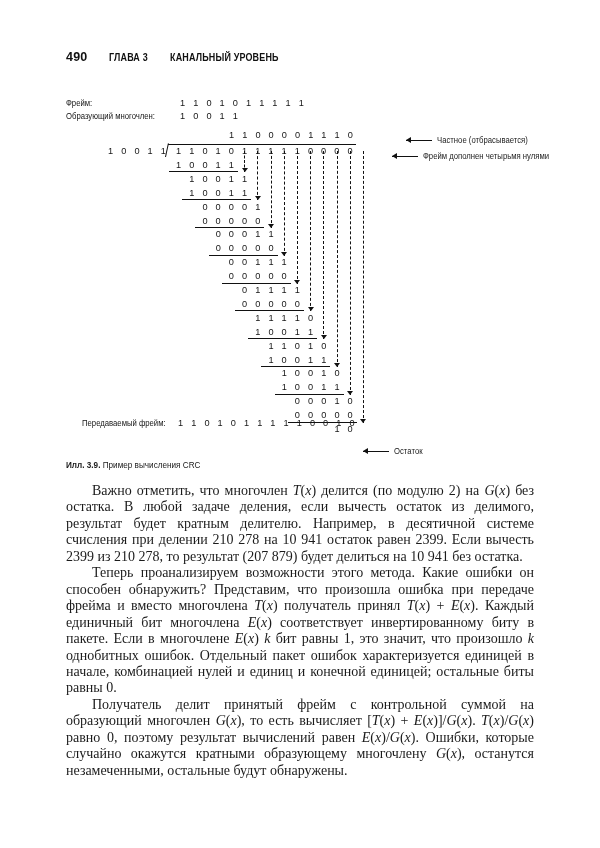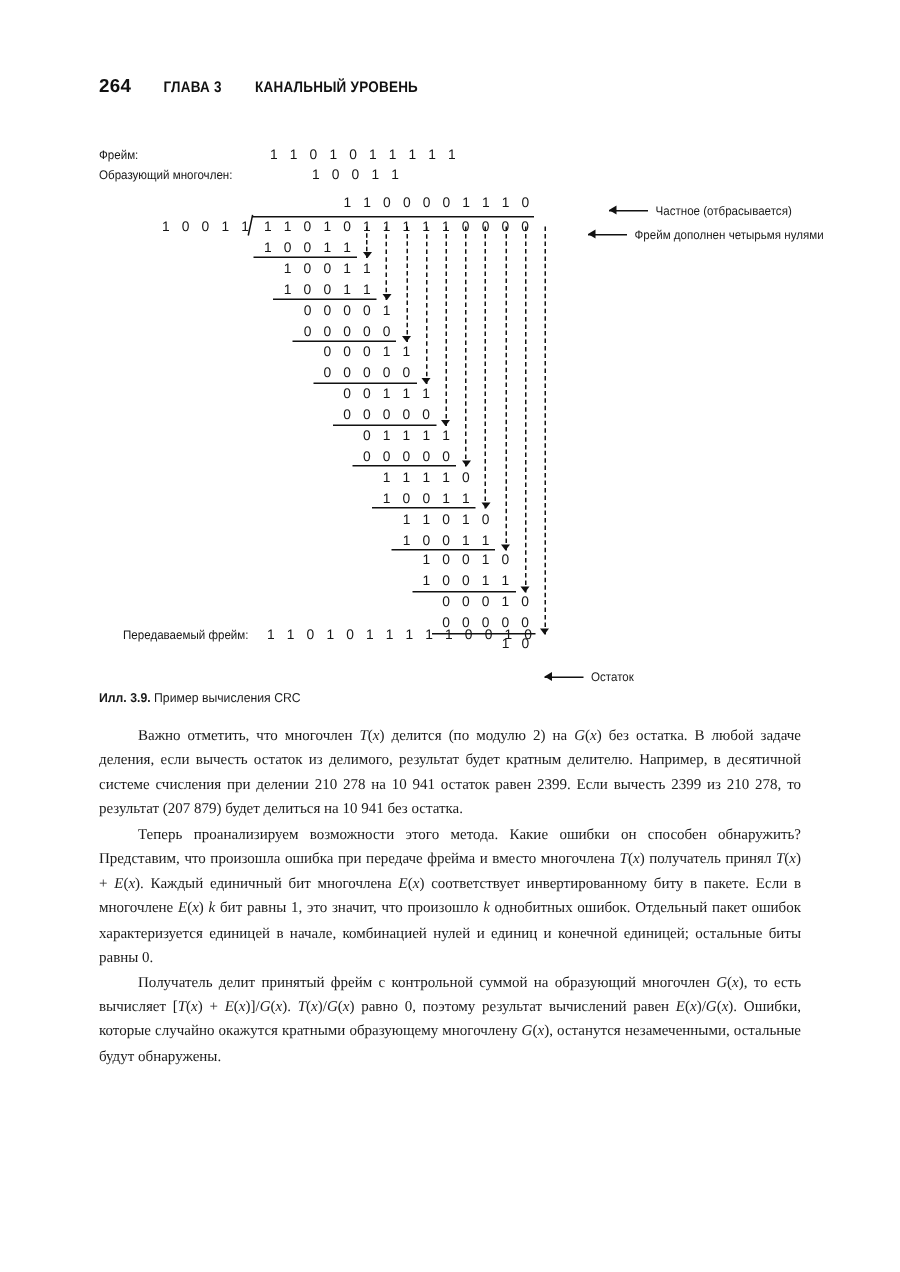--- a/index.html
+++ b/index.html
@@ -44,21 +44,21 @@
   .bits span{
     display:inline-block;
     width:13.2px;
     text-align:center;
   }
 
   .row-abs{position:absolute;}
 
   
   #frame-row{left:66px;top:98px;align-items:flex-end;}
-  #gen-row{left:66px;top:111px;gap:28px;}
+  #gen-row{left:66px;top:111px;}
   .kv{display:flex;align-items:baseline;}
   .kv .k{width:110px;}
   .kv .v{}
 
   
   #quotient-row{left:225px;top:130px;}
   #dividend-row{left:172px;top:146px;}
   #divisor-left{left:104px;top:146px;}
 
   .vinculum{
@@ -103,36 +103,36 @@
   .caption{
     position:absolute;left:66px;top:460px;width:470px;
     font-family:"Liberation Sans", sans-serif;font-size:8.6px;
     transform:scaleX(.95);transform-origin:left center;
   }
   .caption b{font-weight:bold;}
 
   
   .body{
     position:absolute;left:66px;top:483px;width:468px;
-    font-size:10px;line-height:16.45px;
+    font-size:14px;line-height:16.45px;
     text-align:justify;
     color:#1b1b1b;
   }
   .body p{margin:0;text-indent:26px;}
   .body i{font-style:italic;}
   .body sup{font-size:.68em;vertical-align:super;font-style:italic;}
   .nbh{white-space:nowrap;}
 </style>
 </head>
 <body>
 
 <div class="page">
 
   <div class="runhead">
-    <span class="folio">264</span>
+    <span class="folio">490</span>
     <span class="chapno">ГЛАВА 3</span>
     <span class="chaptitle">КАНАЛЬНЫЙ УРОВЕНЬ</span>
   </div>
 
   <div class="figure">
 
     <div class="row-abs kv" id="frame-row">
       <span class="k lbl">Фрейм:</span>
       <span class="v mono-dig bits" id="frame-bits">
           <span>1</span>

